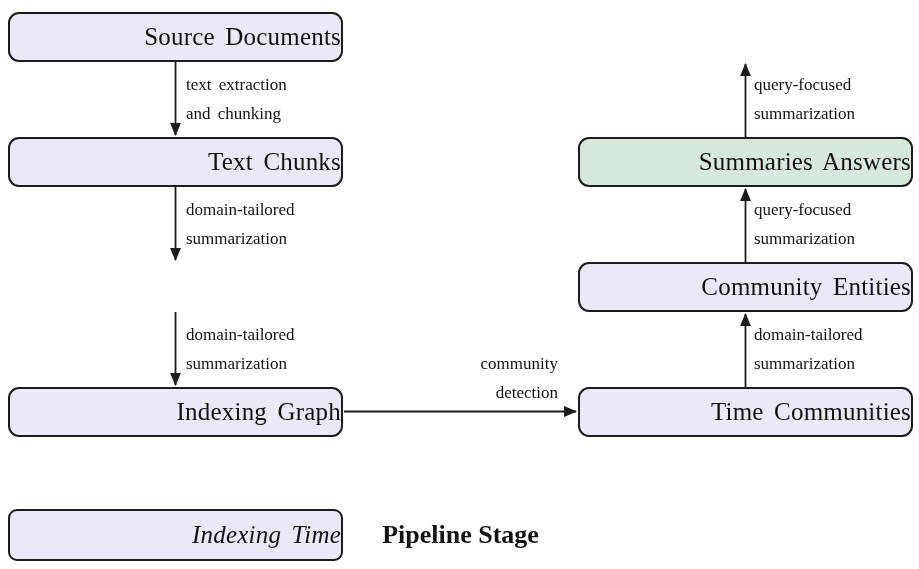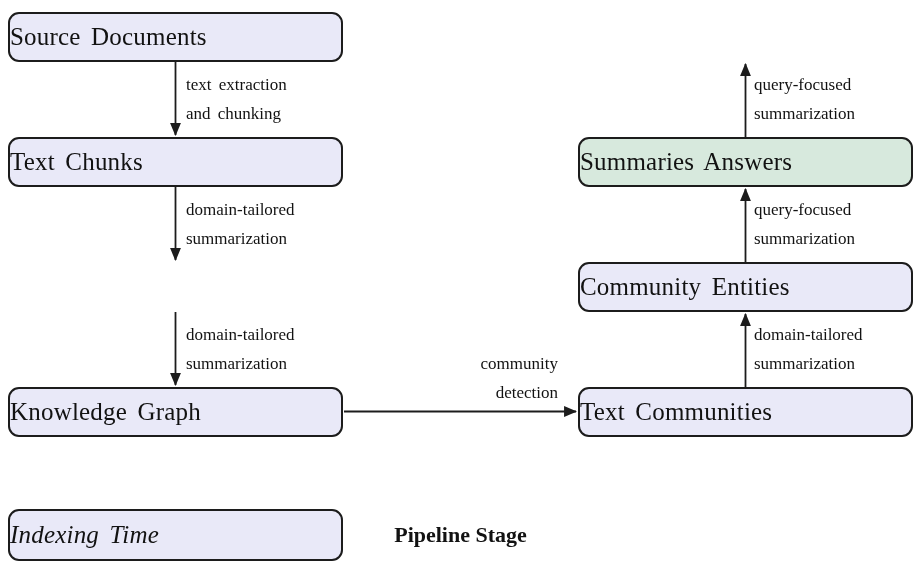--- a/index.html
+++ b/index.html
@@ -26,30 +26,30 @@
   }
   .node {
     position: absolute;
     width: 335px;
     height: 50px;
     box-sizing: border-box;
     border: 2px solid var(--border);
     border-radius: 11px;
     display: flex;
     align-items: center;
-    justify-content: flex-start;
+    justify-content: flex-end;
     font-size: 25px;
     word-spacing: 4px;
     letter-spacing: 0.2px;
   }
   .col-left  { left: 8px; }
   .col-right { left: 578px; }
   .lav { background: var(--lav); }
   .grn { background: var(--grn); }
-  .legend-node { height: 52px; font-style: italic; }
+  .legend-node { height: 52px; font-style: italic; border-radius: 9px; }
   .edge-label {
     position: absolute;
     font-size: 17px;
     line-height: 29px;
     white-space: pre-line;
     word-spacing: 3px;
   }
   .edge-label.centered {
     width: 196px;
     text-align: right;
@@ -57,21 +57,21 @@
   .stage-title {
     position: absolute;
     left: 343px;
     top: 509px;
     width: 235px;
     height: 52px;
     display: flex;
     align-items: center;
     justify-content: center;
     font-weight: bold;
-    font-size: 22px;
+    font-size: 26px;
   }
 </style>
 </head>
 <body>
 
 <div class="canvas">
 
   <svg class="arrows" width="919" height="569" viewBox="0 0 919 569" xmlns="http://www.w3.org/2000/svg">
     <defs>
       <marker id="ah" viewBox="0 0 12 10" refX="11" refY="5" markerWidth="13" markerHeight="11" markerUnits="userSpaceOnUse" orient="auto">
@@ -90,31 +90,31 @@
     <line x1="745.5" y1="137" x2="745.5" y2="64" stroke="#1c1c1c" stroke-width="1.8" marker-end="url(#ah)"></line>
   </svg>
 
   <div class="node lav col-left" style="top:12px">
     <span>Source Documents</span>
   </div>
   <div class="node lav col-left" style="top:137px">
     <span>Text Chunks</span>
   </div>
   <div class="node lav col-left" style="top:387px">
-    <span>Knowledge Graph</span>
+    <span>Indexing Graph</span>
   </div>
 
   <div class="node grn col-right" style="top:137px">
     <span>Summaries Answers</span>
   </div>
   <div class="node lav col-right" style="top:262px">
     <span>Community Entities</span>
   </div>
   <div class="node lav col-right" style="top:387px">
-    <span>Text Communities</span>
+    <span>Time Communities</span>
   </div>
 
   <div class="edge-label" style="left:186px; top:70px">text extraction
 and chunking</div>
   <div class="edge-label" style="left:186px; top:195px">domain-tailored
 summarization</div>
   <div class="edge-label" style="left:186px; top:320px">domain-tailored
 summarization</div>
 
   <div class="edge-label centered" style="left:362px; top:349px">community

